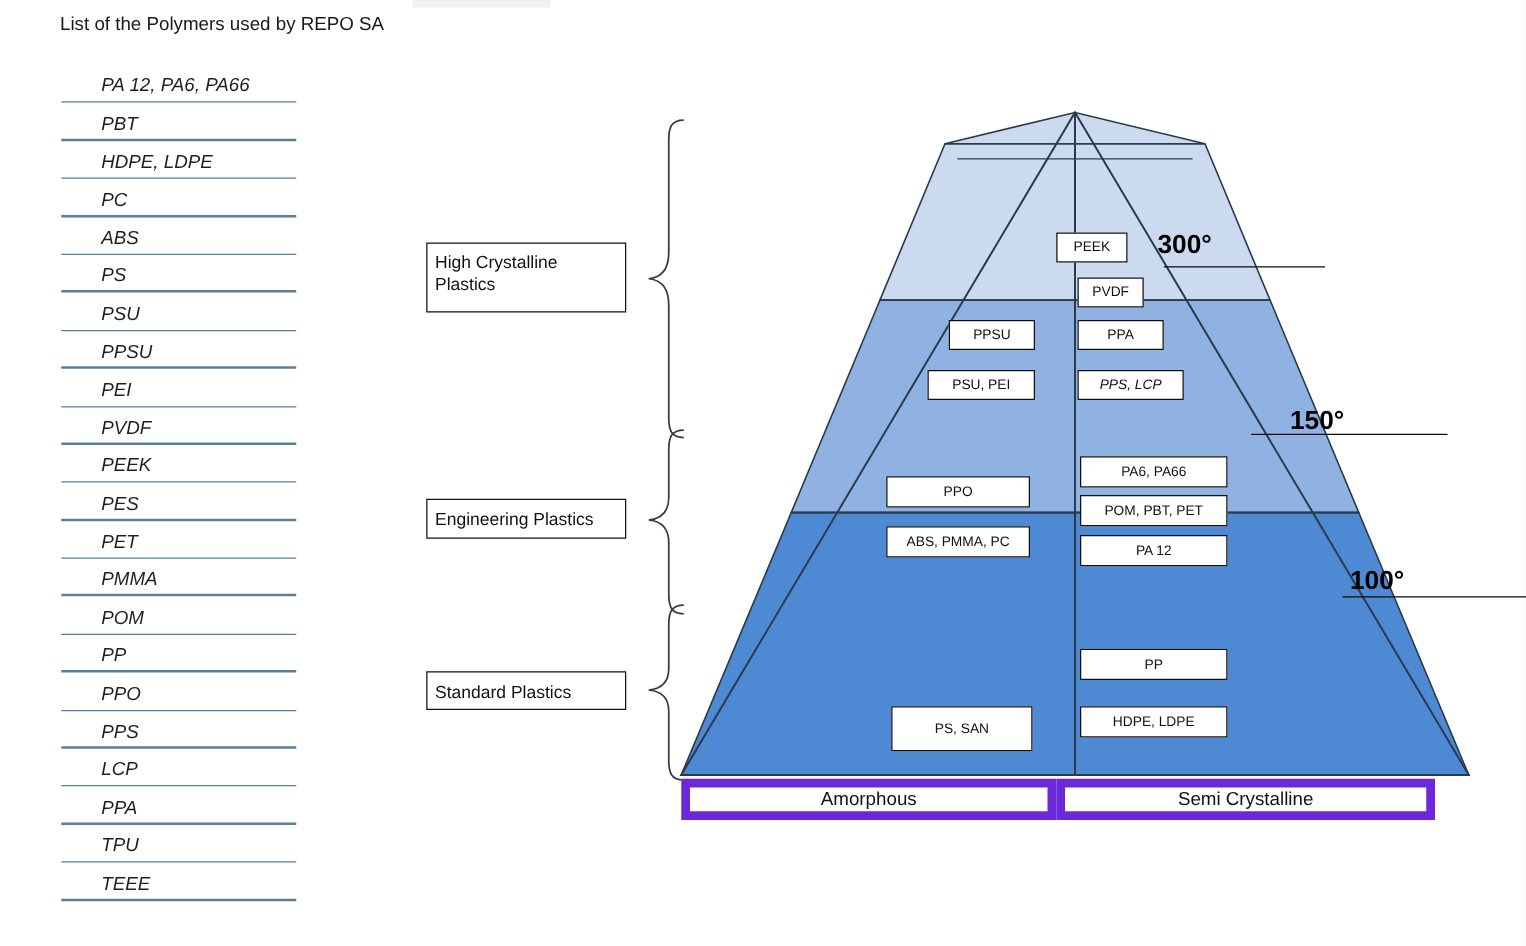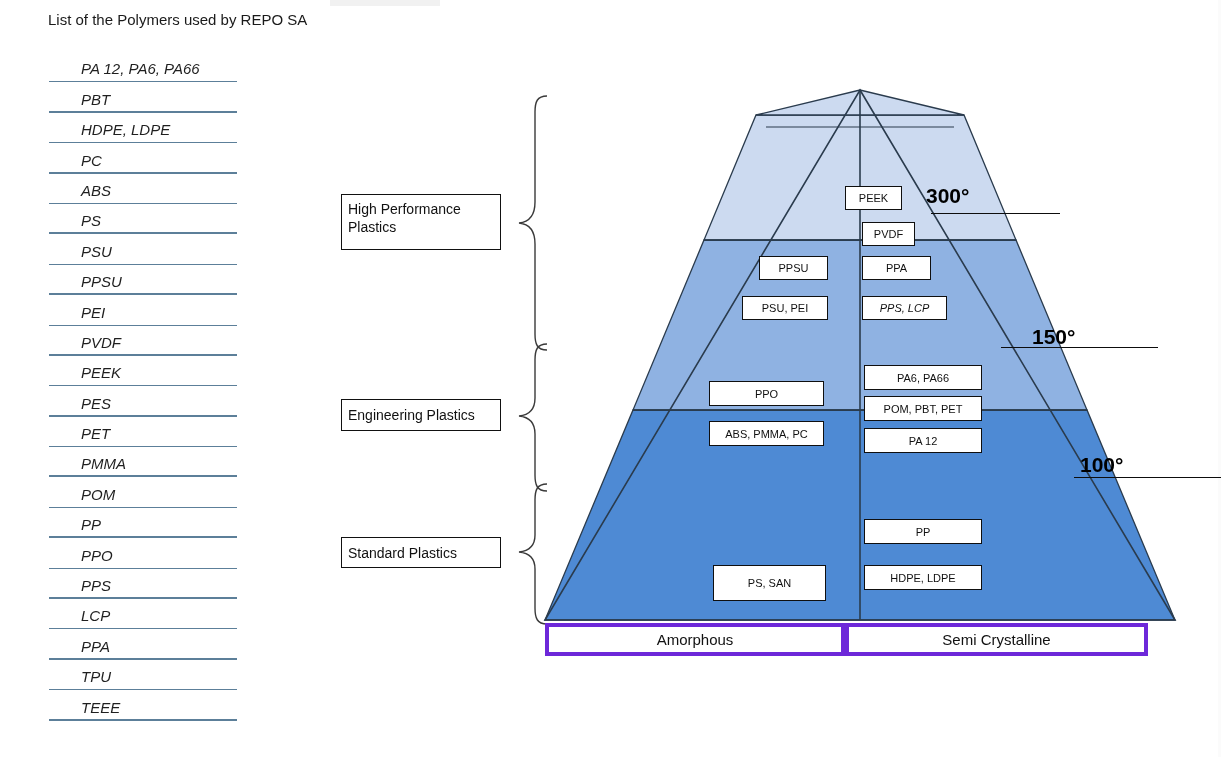--- a/index.html
+++ b/index.html
@@ -132,21 +132,21 @@
   }
   .temp-rule {
     position: absolute;
     height: 1px;
     background: #0d0d0d;
   }
 
   
   .base-cell {
     position: absolute;
-    border: 4px solid #6d28d9;
+    border: 7px solid #6d28d9;
     background: #ffffff;
     box-sizing: border-box;
     font-size: 15px;
     color: #111111;
     display: flex;
     align-items: center;
     justify-content: center;
     white-space: nowrap;
   }
 </style>
@@ -243,21 +243,21 @@
       <span class="polymer-name">TPU</span>
       <div class="rule"></div>
     </div>
     <div class="polymer-row thick">
       <span class="polymer-name">TEEE</span>
       <div class="rule"></div>
     </div>
   </div>
 
 <div class="cat-box" id="cat-high">
-  <span>High Performance</span><br>
+  <span>High Crystalline</span><br>
   <span>Plastics</span>
 </div>
 <div class="cat-box" id="cat-eng">Engineering Plastics</div>
 <div class="cat-box" id="cat-std">Standard Plastics</div>
 
 <div class="brace" id="brace-high" style="top:92px;">
   <svg width="36" height="262" viewBox="0 0 36 262">
     <path d="M32 4 C 22 4, 20 10, 20 20 L20 110 C20 124, 14 130, 4 131 C14 132, 20 138, 20 152 L20 242 C20 252, 22 258, 32 258" fill="none" stroke="#3a3a3a" stroke-width="1.4"></path>
   </svg>
 </div>

